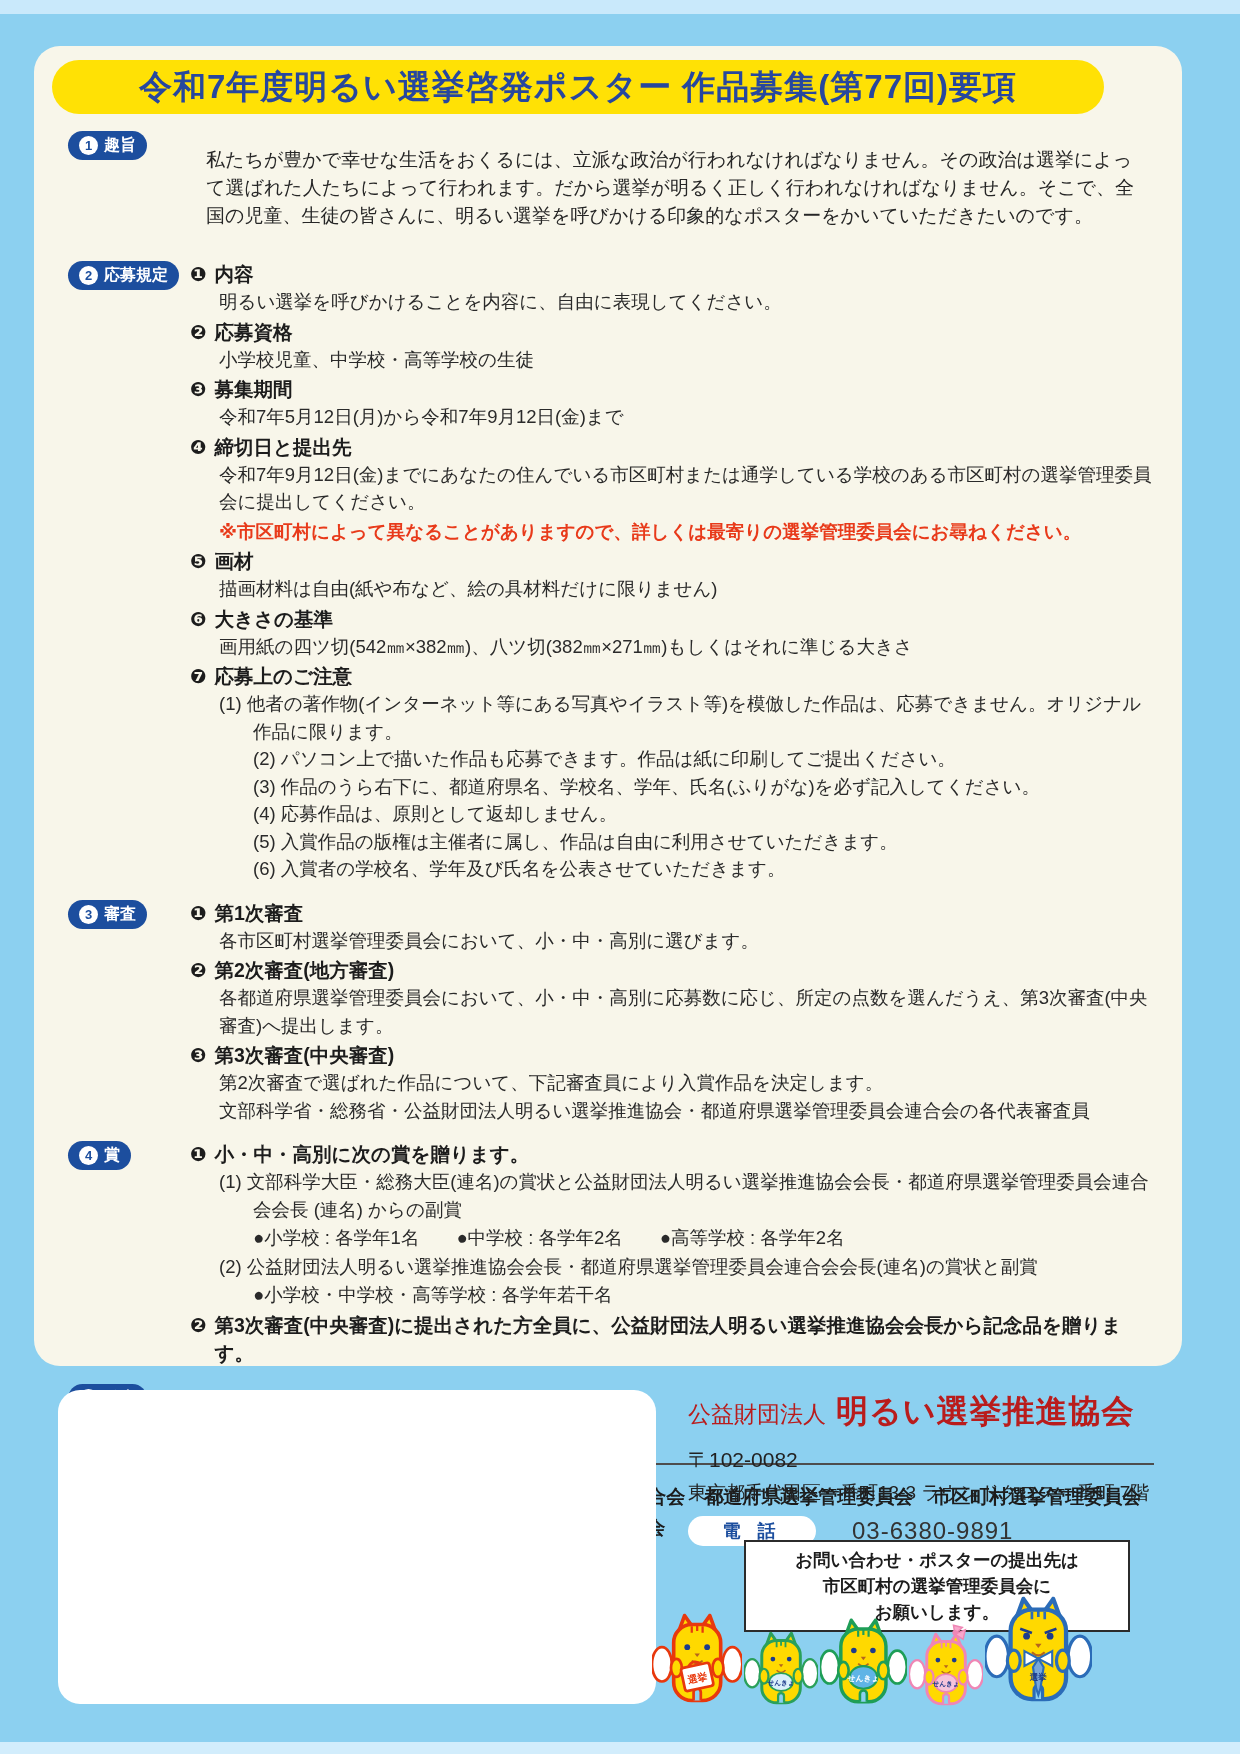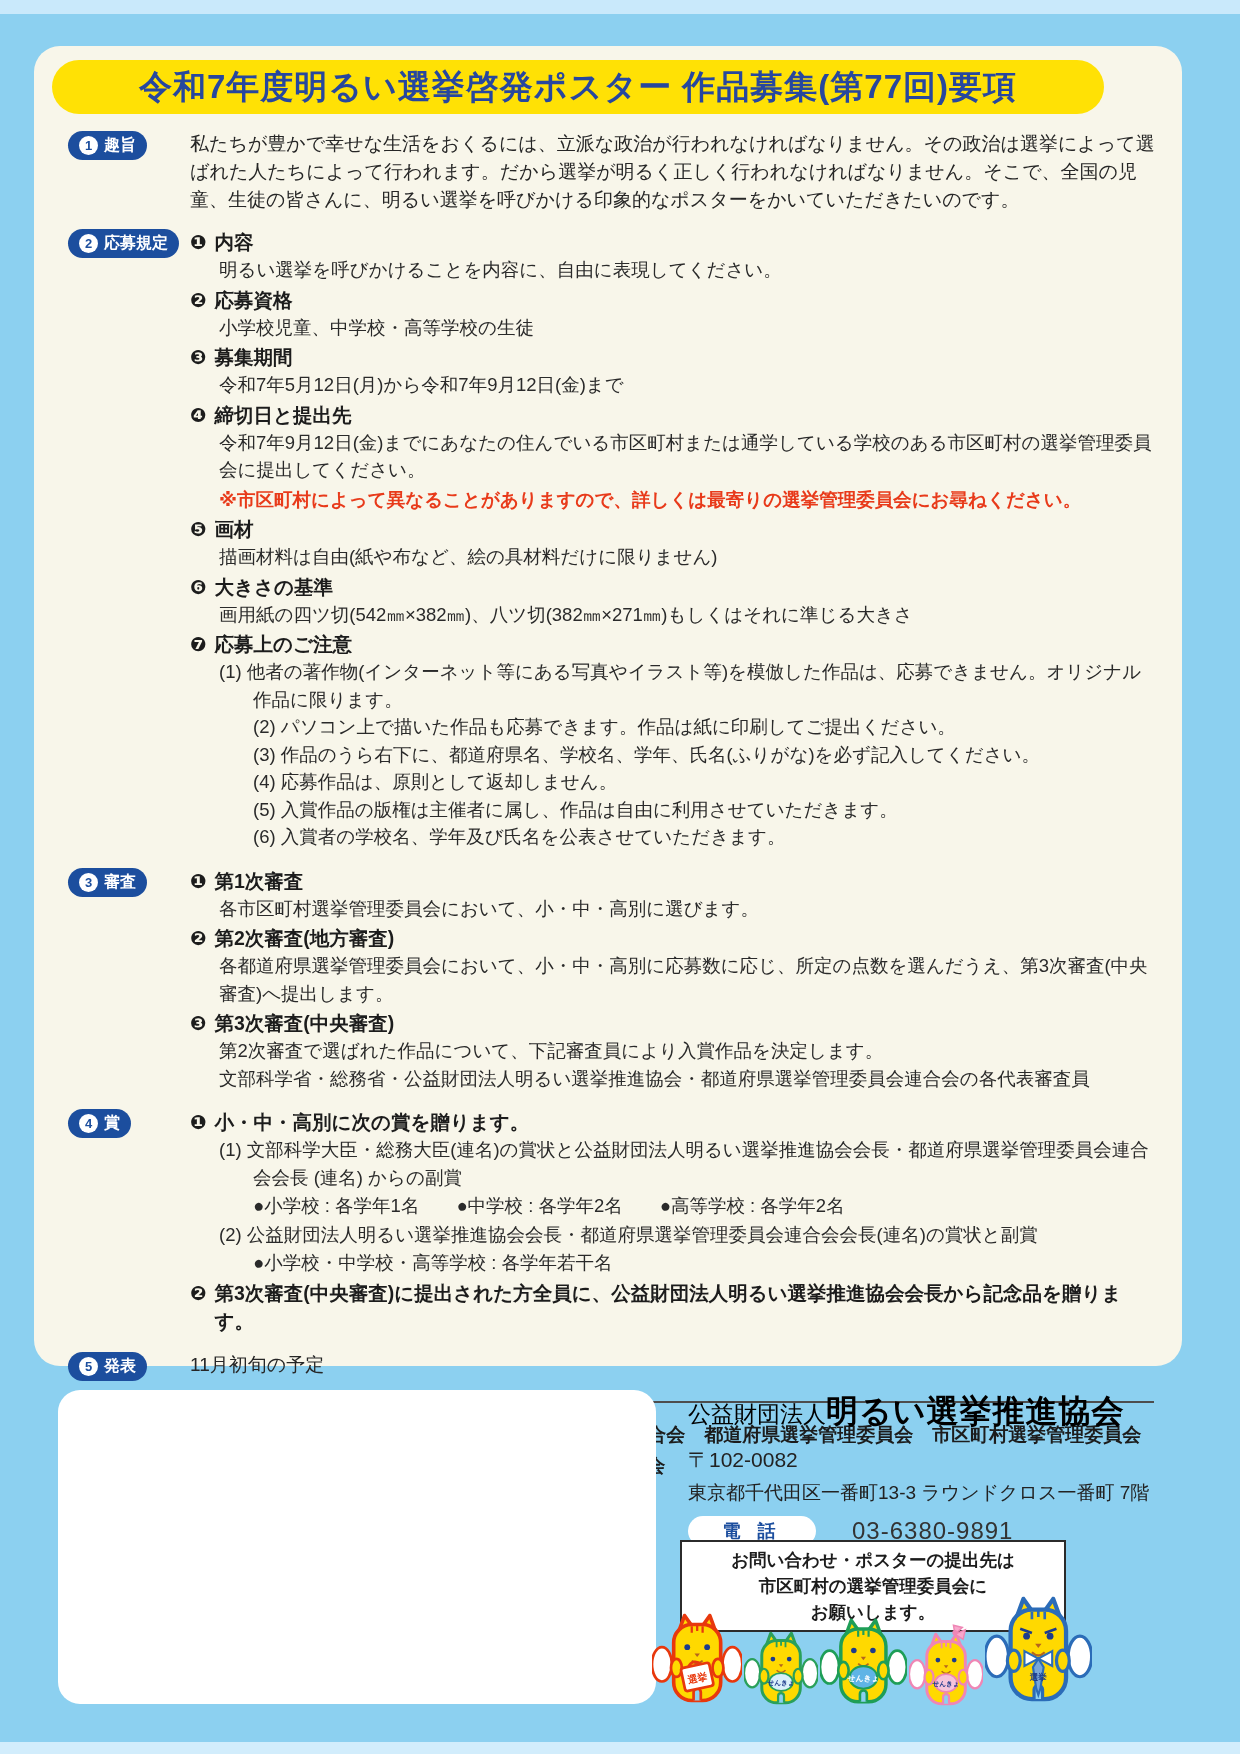--- a/index.html
+++ b/index.html
@@ -11,46 +11,46 @@
   .panel{position:absolute; left:34px; top:46px; width:1148px; height:1320px; background:#f8f6ea; border-radius:26px;}
   .title-bar{position:absolute; left:18px; top:14px; width:1052px; height:54px; background:#ffe105; border-radius:27px; display:flex; align-items:center; justify-content:center;}
   .title-text{font-size:33px; font-weight:bold; color:#27479e; letter-spacing:1px; white-space:nowrap;}
 
   .sections{position:absolute; left:0; top:84px; width:100%; box-sizing:border-box; padding:0 26px 0 34px;}
   .section{display:flex; margin-bottom:14px;}
   .pill-col{flex:0 0 122px; padding-top:1px;}
   .pill{background:#1c4e9e; color:#fff; border-radius:999px; height:29px; display:inline-flex; align-items:center; gap:6px; padding:0 11px; font-size:16px; font-weight:bold; white-space:nowrap;}
   .pill-num{background:#ffffff; color:#1c4e9e; width:19px; height:19px; border-radius:50%; display:flex; align-items:center; justify-content:center; font-size:13px; font-weight:bold; flex:0 0 auto;}
   .content{flex:1; color:#262626; font-size:19px; line-height:28px; max-width:965px;}
-  .body-text{margin:0;}
+  .body-text{margin:16px;}
   .item{margin-bottom:2px;}
   .item-head{display:flex; gap:8px; font-weight:bold; font-size:19.5px; line-height:28px; color:#1c1c1c;}
   .marker{flex:0 0 auto;}
   .item-body{margin:0 0 2px 29px; font-size:18.5px; line-height:27.5px; white-space:pre-line; color:#2a2a2a;}
   .hang{padding-left:34px; text-indent:-34px;}
   .note-red{margin:0 0 2px 29px; font-size:18.5px; line-height:27.5px; color:#e83a1a; font-weight:bold;}
   .sub-line{margin:0 0 1px 29px; font-size:18.5px; line-height:27.5px; color:#2a2a2a;}
   .sub-indent{margin-left:63px;}
   .bold{font-weight:bold; color:#1c1c1c;}
   .rule{border:none; border-top:2.5px solid #4d4d4d; margin:20px 2px 16px 2px;}
   .footer-lines{padding:0 2px; font-size:19px; line-height:31px; font-weight:bold; color:#1c1c1c;}
 
   .mail-box{position:absolute; left:58px; top:1390px; width:598px; height:314px; background:#ffffff; border-radius:22px;}
 
   .org-block{position:absolute; left:688px; top:1390px; width:500px;}
-  .org-line{display:flex; align-items:baseline; color:#000000;}
+  .org-line{display:flex; align-items:baseline; gap:10px; color:#b91c1c;}
   .org-prefix{font-size:23px;}
   .org-name{font-size:32px; font-weight:bold; letter-spacing:1px;}
   .postal{margin-top:12px; font-size:21px; color:#222;}
   .address{margin-top:6px; font-size:19px; color:#222;}
   .phone-row{margin-top:10px; display:flex; align-items:center; gap:36px;}
   .phone-pill{background:#ffffff; color:#1c4e9e; border-radius:999px; padding:3px 0; width:128px; text-align:center; font-weight:bold; font-size:18px; letter-spacing:6px;}
   .phone-number{font-size:24px; color:#333; letter-spacing:1px;}
 
-  .notice-box{position:absolute; left:680px; top:1540px; width:382px; height:88px; background:#ffffff; border:2px solid #2b2b2b; display:flex; align-items:center; justify-content:center; text-align:center; font-size:17.5px; font-weight:bold; line-height:26px; color:#1c1c1c; white-space:pre-line;}
+  .notice-box{position:absolute; left:744px; top:1540px; width:382px; height:88px; background:#ffffff; border:2px solid #2b2b2b; display:flex; align-items:center; justify-content:center; text-align:center; font-size:17.5px; font-weight:bold; line-height:26px; color:#1c1c1c; white-space:pre-line;}
 
   .mascots{position:absolute; left:652px; top:1586px; width:440px; height:128px; display:flex; align-items:flex-end; justify-content:center; gap:2px;}
   .mascot{display:block;}
 </style>
 </head>
 <body>
 
 <div class="page">
   <div class="edge-top"></div>
   <div class="edge-bottom"></div>

